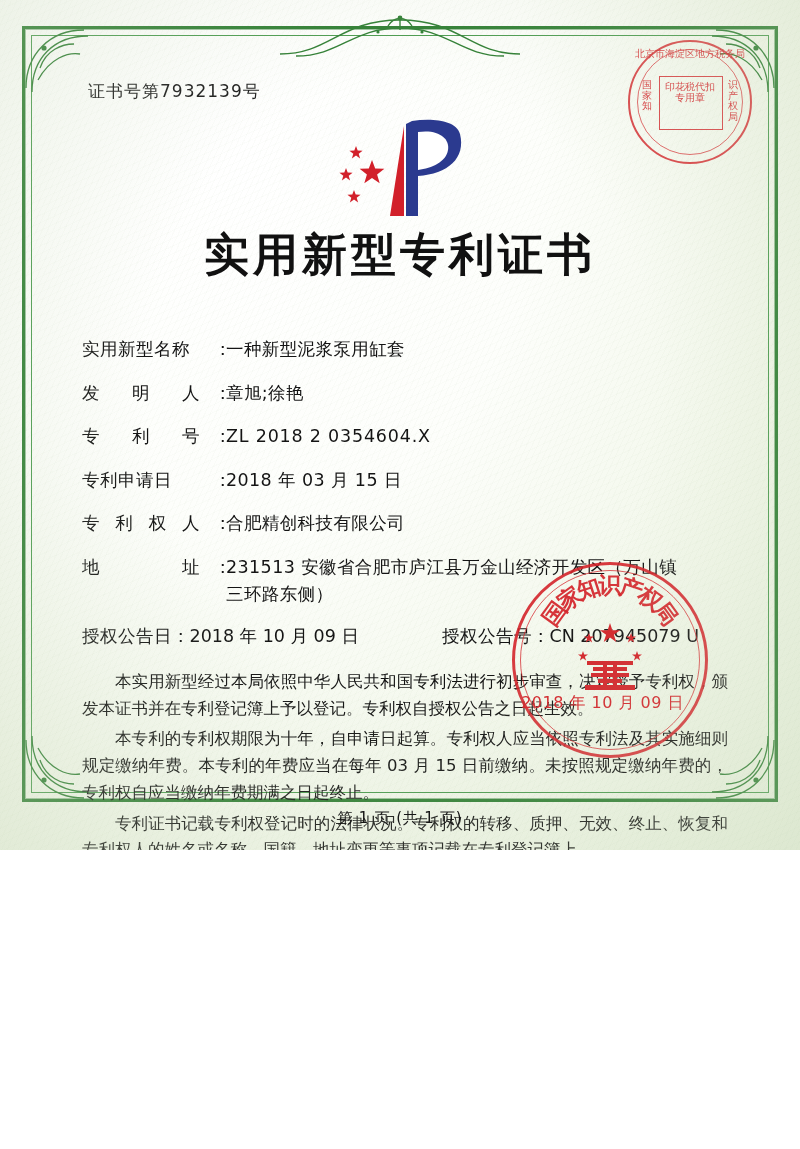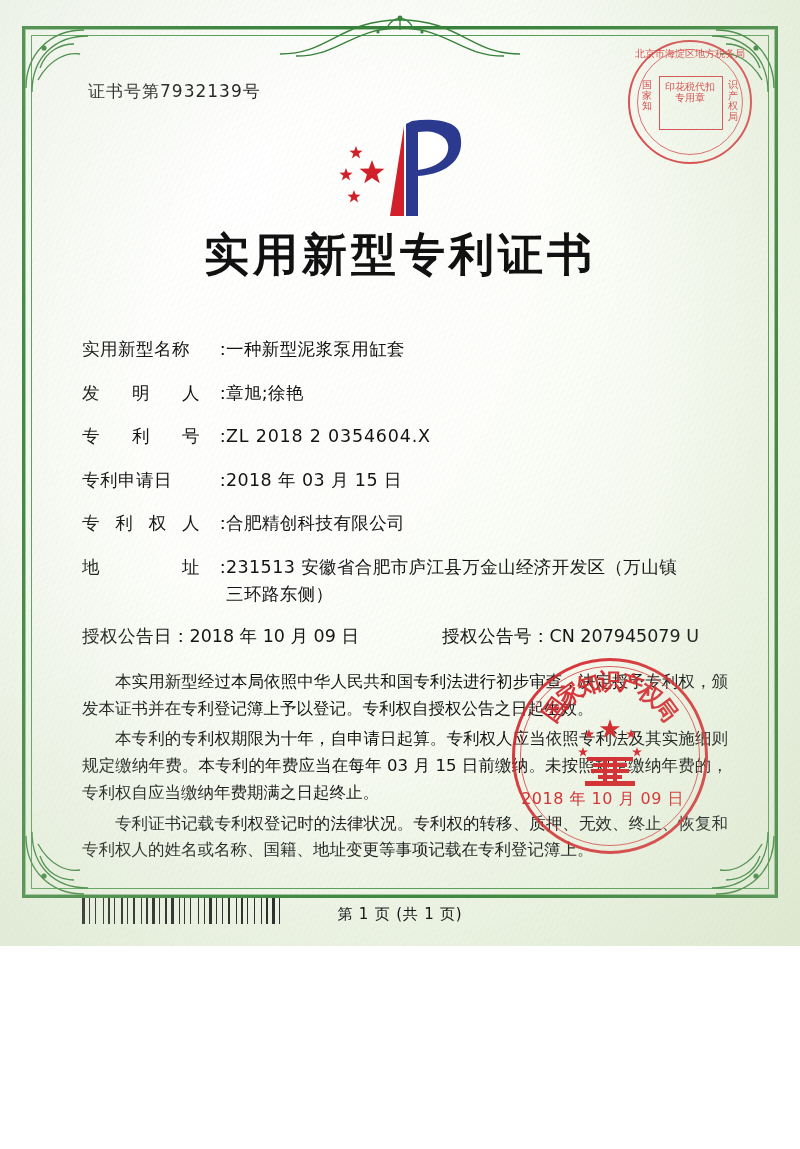--- a/index.html
+++ b/index.html
@@ -11,21 +11,21 @@
     height: 1149px;
     background: #ffffff;
     font-family: "DejaVu Sans", "Liberation Sans", sans-serif;
     overflow: hidden;
   }
 
   
   .certificate {
     position: relative;
     width: 800px;
-    height: 946px;
+    height: 850px;
     background:
       radial-gradient(ellipse at 30% 18%, #ffffff 0%, #fdfefb 38%, #f2f7ea 70%, #e8f1dd 100%);
     box-sizing: border-box;
     overflow: hidden;
   }
   .paper-tex {
     position: absolute;
     inset: 0;
     pointer-events: none;
     background:

